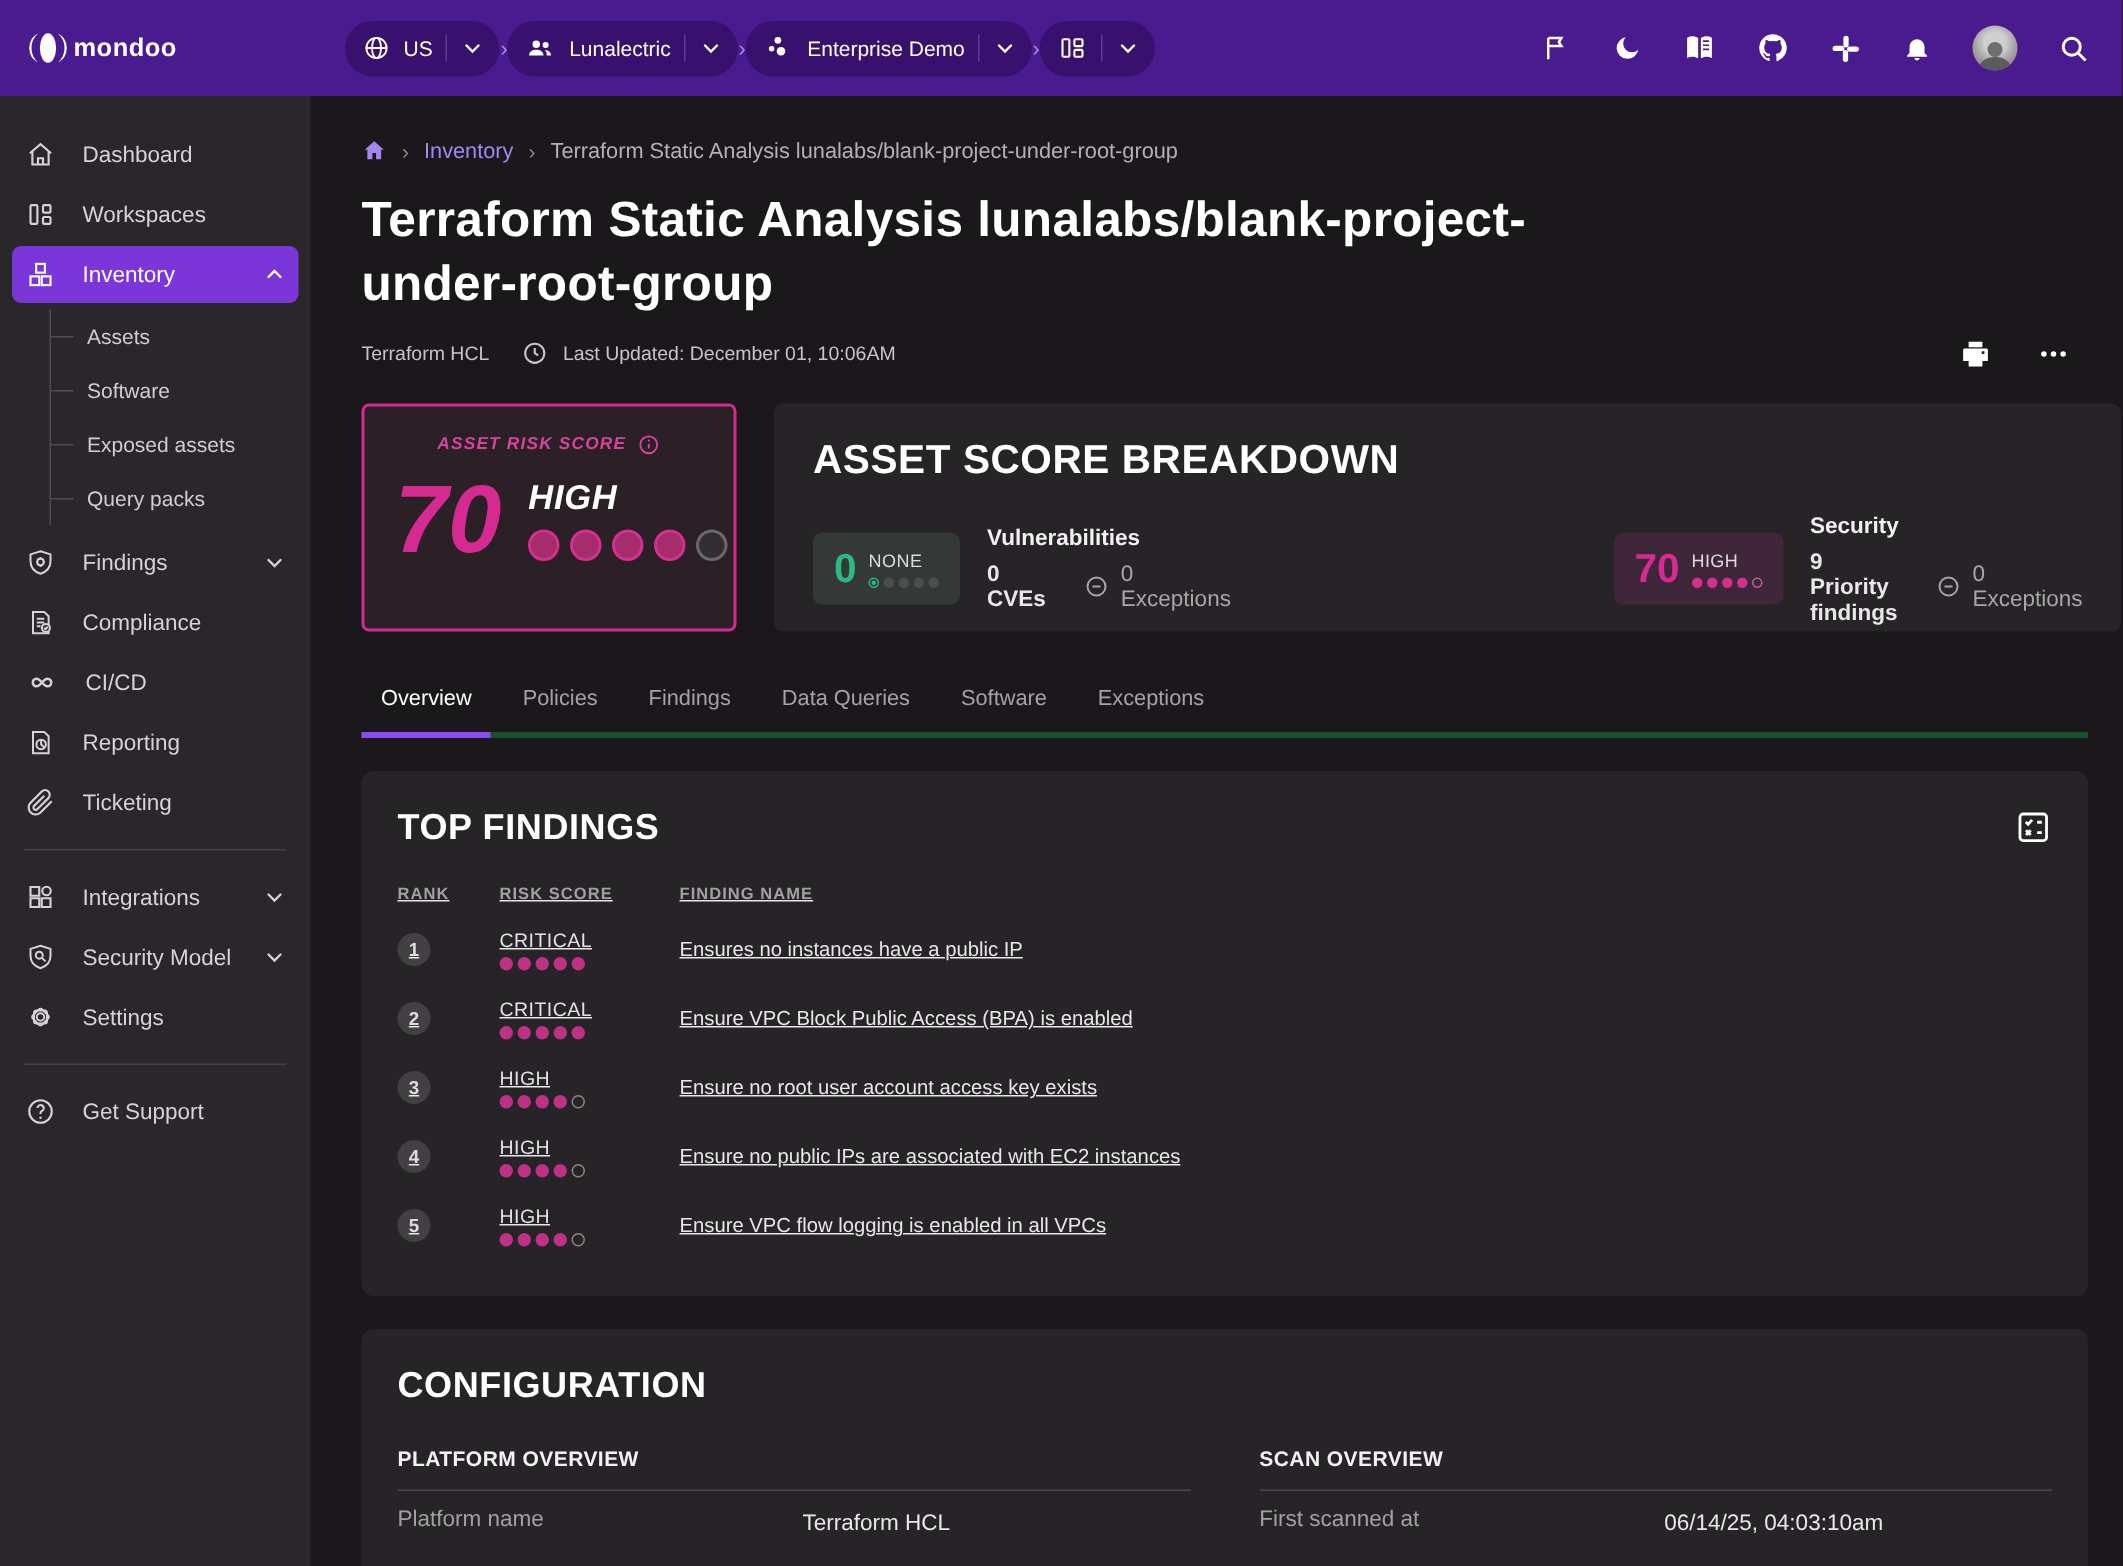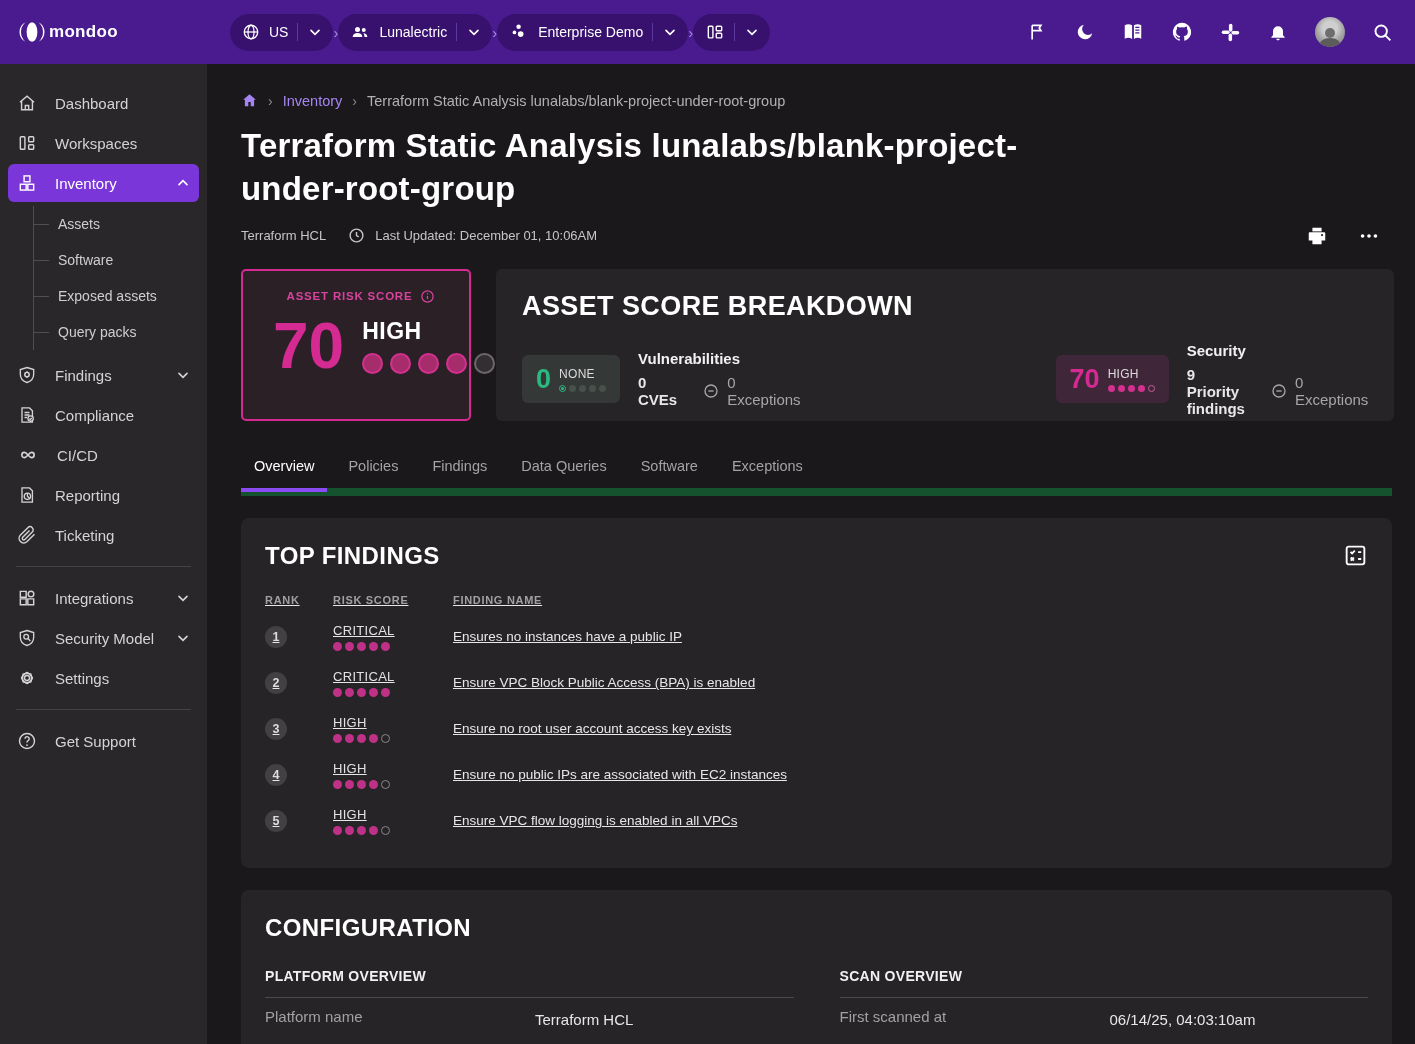--- a/index.html
+++ b/index.html
@@ -46,22 +46,22 @@
   .page-title { margin-top:16px; max-width:830px; font-size:33px; line-height:1.3;
                 font-weight:700; color:#fff; letter-spacing:.2px; }
   .meta-row { margin-top:14px; display:flex; align-items:center; gap:10px; }
   .meta-platform { font-size:13px; color:#c7c4c7; margin-right:12px; }
   .meta-updated { font-size:13px; color:#c7c4c7; }
   .meta-actions { margin-left:auto; display:flex; align-items:center; gap:30px; padding-right:12px; }
   .meta-actions .icon { cursor:pointer; color:#fff; }
 
   
   .score-row { margin-top:22px; display:flex; gap:25px; }
-  .risk-card { width:230px; height:152px; flex:none; border:2px solid #d42a92; border-radius:5px;
-               background:#2a2026; padding:18px 20px 0 30px; }
+  .risk-card { width:250px; height:152px; flex:none; border:2px solid #d42a92; border-radius:5px;
+               background:#2a2026; padding:18px 20px 0 20px;font-style:italic; }
   .risk-label-row { display:flex; align-items:center; justify-content:center; gap:8px; }
   .risk-label { font-size:11.5px; font-weight:700; letter-spacing:.8px; color:#d8439d; }
   .risk-body { display:flex; align-items:center; gap:18px; margin-top:2px; }
   .risk-score { font-size:64px; font-weight:700; color:#d42a92; line-height:1.25; }
   .risk-right { display:flex; flex-direction:column; gap:8px; }
   .risk-sev { font-size:23px; font-weight:700; color:#fff; letter-spacing:.5px; }
   .dots { display:flex; gap:7px; }
   .dot { border-radius:50%; }
   .dot.lg { width:21px; height:21px; }
   .dot.lg.on  { background:#a62c6c; border:2px solid #d3308f; }
@@ -89,21 +89,21 @@
   .chip.high .chip-score { color:#d42a92; }
   .chip-right { display:flex; flex-direction:column; gap:4px; }
   .chip-sev { font-size:12px; color:#dedbde; letter-spacing:.3px; }
   .chip .dots { gap:3px; }
   .bd-text .bd-name { font-size:15px; font-weight:700; color:#f2f0f2; margin-bottom:7px; }
   .bd-stats { display:flex; align-items:center; gap:26px; }
   .bd-stat { font-size:15px; font-weight:700; color:#e8e6e8; }
   .bd-exc { display:flex; align-items:center; gap:8px; font-size:15px; color:#a8a5a8; }
 
   
-  .tabs { margin-top:25px; display:flex; border-bottom:8px solid #14532d; }
+  .tabs { margin-top:25px; display:flex; border-bottom:4px solid #14532d; }
   .tab { padding:12px 13px 14px; margin-right:8px; font-size:14.5px; color:#a5a2a5;
          cursor:pointer; position:relative; }
   .tab.active { color:#fff; }
   .tab.active::after { content:""; position:absolute; left:0; right:0; bottom:-4px; height:4px;
                        background:#8a4bf5; }
 
   
   .card { background:#262426; border-radius:8px; margin-top:22px; padding:24px; }
   .card-head { display:flex; align-items:center; justify-content:space-between; }
   .card-title { font-size:24px; font-weight:700; color:#fff; letter-spacing:.4px; }

